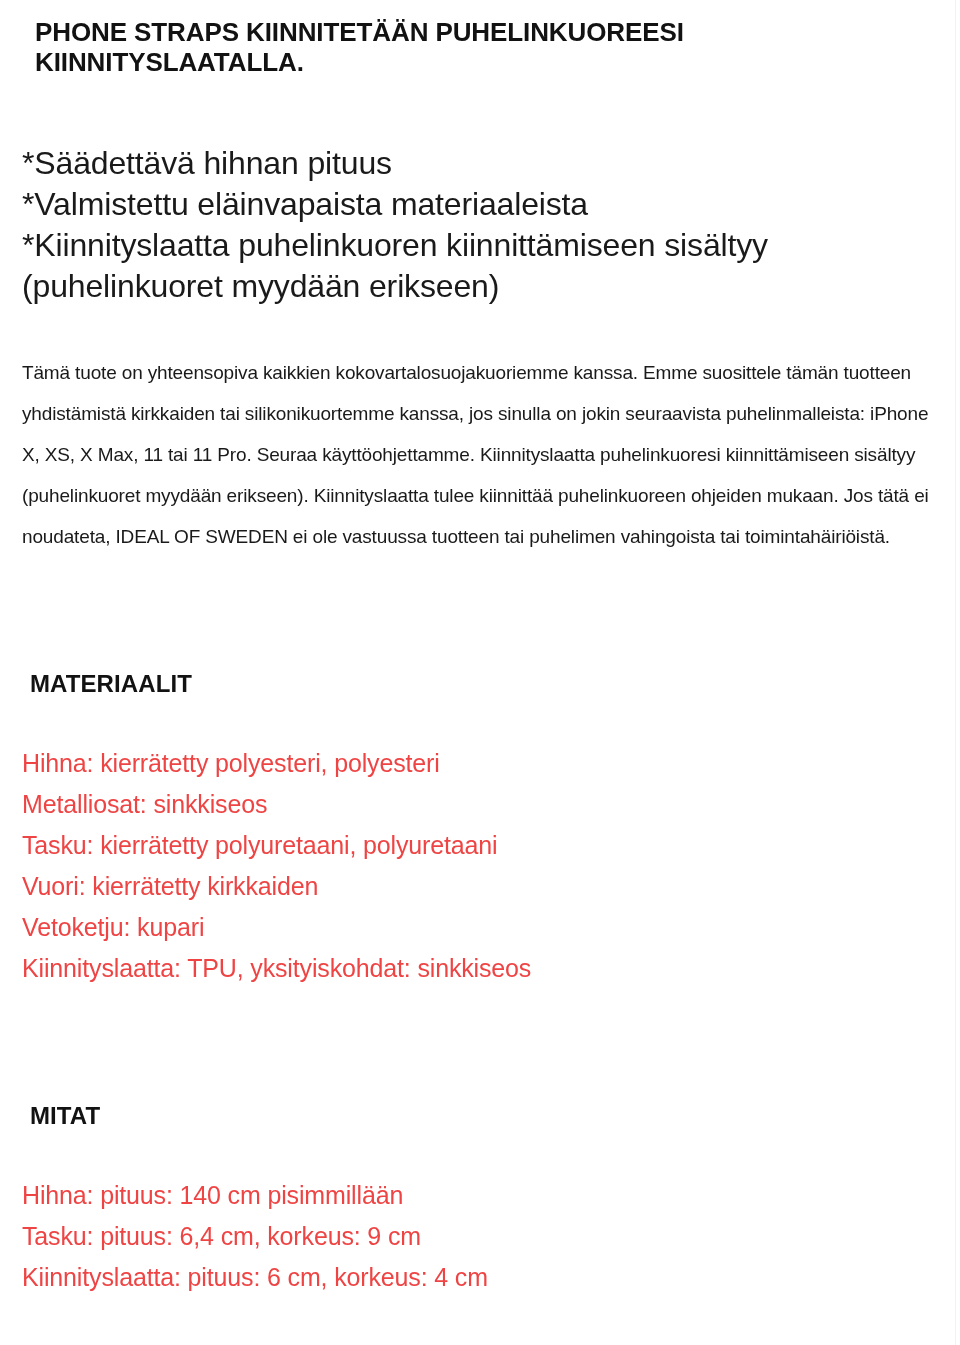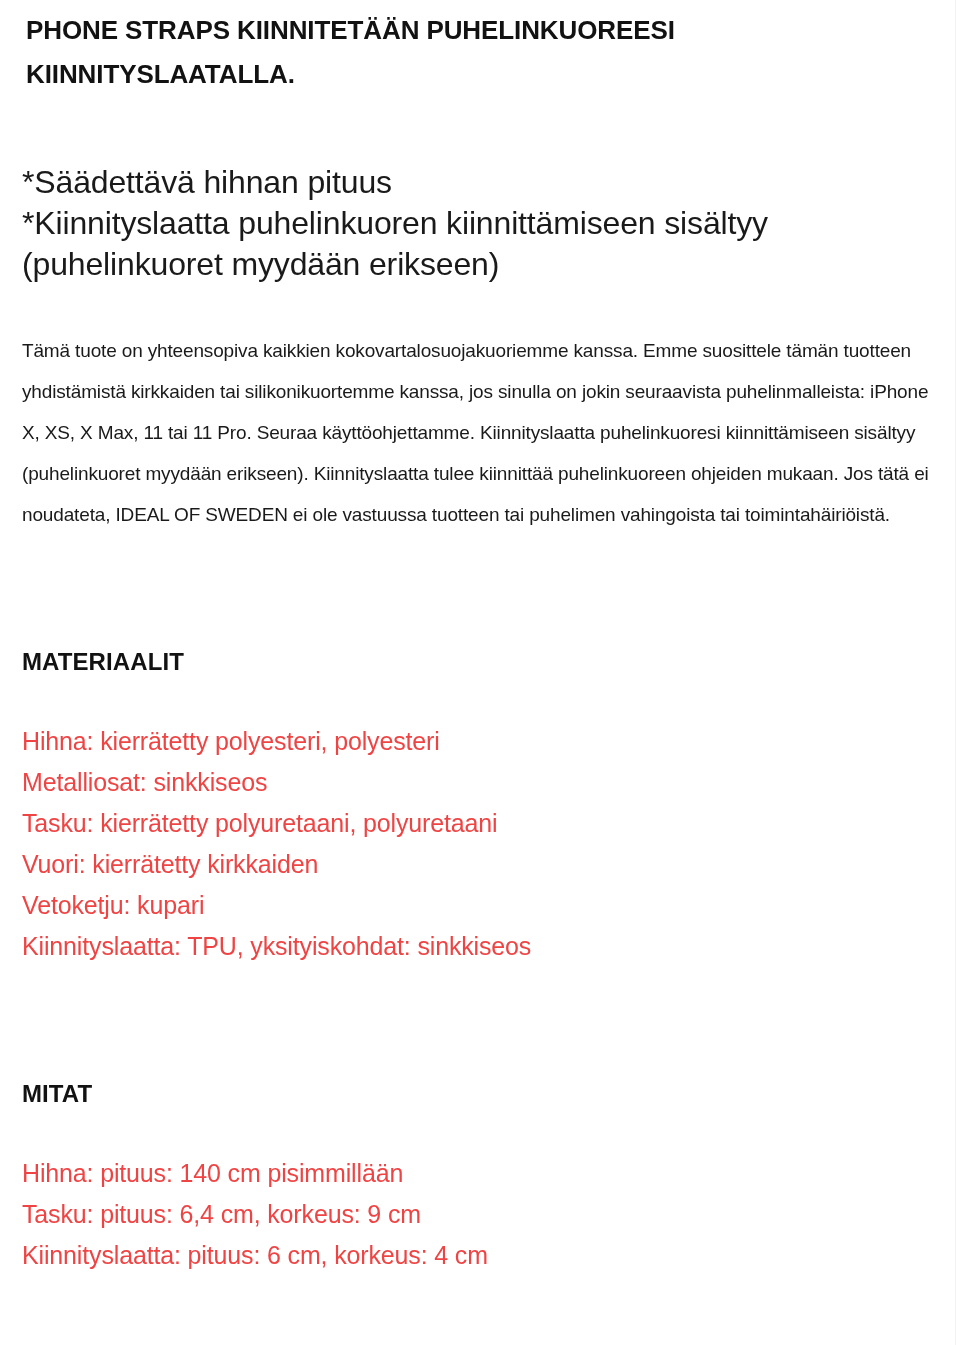--- a/index.html
+++ b/index.html
@@ -30,23 +30,23 @@
     content: "";
     position: absolute;
     top: 0;
     right: 4px;
     width: 1px;
     height: 100%;
     background: #f2f2f2;
   }
 
   .product-title {
-    margin: 4px;
+    margin: 13px;
     font-size: 26px;
-    line-height: 44px;
+    line-height: 30px;
     font-weight: 600;
     letter-spacing: -0.1px;
     text-transform: uppercase;
     color: #121212;
     max-width: 740px;
   }
 
   .feature-list {
     margin: 66px 0 0 0;
     padding: 0;
@@ -70,21 +70,21 @@
     color: #1a1a1a;
     letter-spacing: -0.15px;
     max-width: 910px;
   }
 
   .section {
     margin-top: 112px;
   }
 
   .section-heading {
-    margin: 0;
+    margin: 8px;
     font-size: 24px;
     line-height: 30px;
     font-weight: 600;
     letter-spacing: 0.1px;
     text-transform: uppercase;
     color: #121212;
   }
 
   .spec-list {
     margin: 44px 0 0 0;
@@ -102,20 +102,21 @@
 </style>
 </head>
 <body>
 
 <div class="page">
 
   <h1 class="product-title">PHONE STRAPS KIINNITETÄÄN PUHELINKUOREESI KIINNITYSLAATALLA.</h1>
 
   <ul class="feature-list">
     <li>*Säädettävä hihnan pituus</li>
+    <li>*Valmistettu eläinvapaista materiaaleista</li>
     <li>*Kiinnityslaatta puhelinkuoren kiinnittämiseen sisältyy (puhelinkuoret myydään erikseen)</li>
   </ul>
 
   <p class="body-paragraph">Tämä tuote on yhteensopiva kaikkien kokovartalosuojakuoriemme kanssa. Emme suosittele tämän tuotteen yhdistämistä kirkkaiden tai silikonikuortemme kanssa, jos sinulla on jokin seuraavista puhelinmalleista: iPhone X, XS, X Max, 11 tai 11 Pro. Seuraa käyttöohjettamme. Kiinnityslaatta puhelinkuoresi kiinnittämiseen sisältyy (puhelinkuoret myydään erikseen). Kiinnityslaatta tulee kiinnittää puhelinkuoreen ohjeiden mukaan. Jos tätä ei noudateta, IDEAL OF SWEDEN ei ole vastuussa tuotteen tai puhelimen vahingoista tai toimintahäiriöistä.</p>
 
   <section class="section">
     <h2 class="section-heading">MATERIAALIT</h2>
     <ul class="spec-list">
       <li>Hihna: kierrätetty polyesteri, polyesteri</li>
       <li>Metalliosat: sinkkiseos</li>

